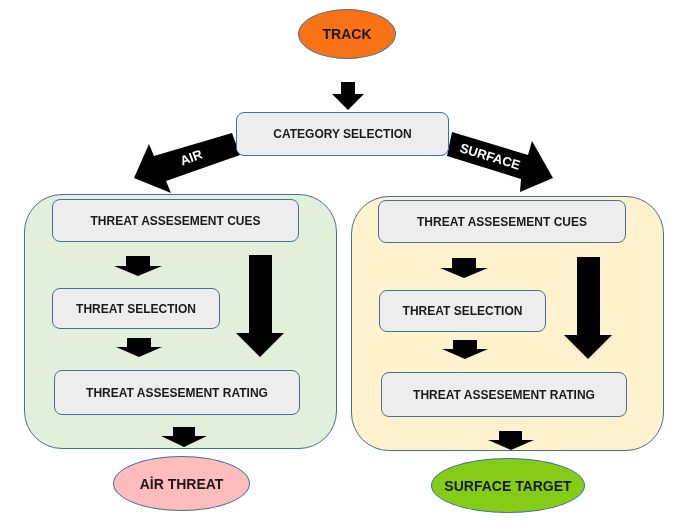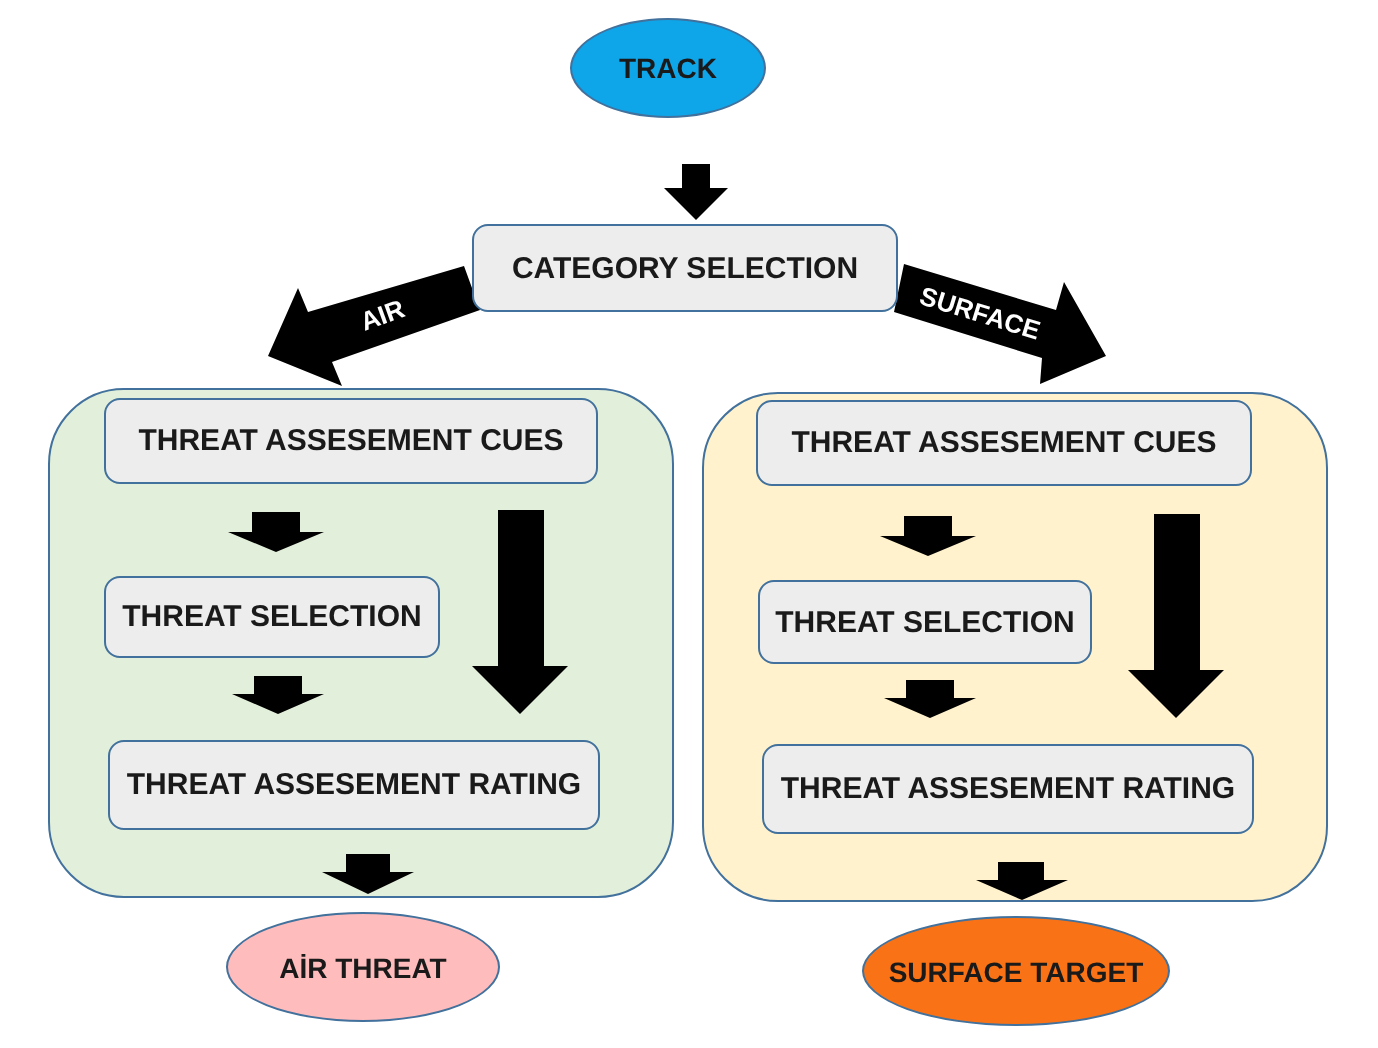--- a/index.html
+++ b/index.html
@@ -2,21 +2,21 @@
 <html><head>
 <meta charset="utf-8">
 <style>
   html, body { margin:0; padding:0; background:#ffffff; }
   body { width:689px; height:524px; position:relative; overflow:hidden;
          font-family:"Liberation Sans", sans-serif; }
   .abs { position:absolute; box-sizing:border-box; }
   .ellipse { border:1px solid #41719c; border-radius:50%; display:flex; align-items:center; justify-content:center;
              font-weight:bold; font-size:14px; color:#1a1a1a; }
   .box { border:1px solid #41719c; border-radius:8px; background:#ededed; display:flex; align-items:center; justify-content:center;
-         font-weight:bold; font-size:15px; color:#1a1a1a; }
+         font-weight:bold; font-size:12px; color:#1a1a1a; }
   .group { border:1px solid #41719c; border-radius:38px; }
   svg.arrows { position:absolute; left:0; top:0; }
   .diag-label { position:absolute; font-weight:bold; font-size:13px; color:#ffffff; white-space:nowrap; }
 </style>
 </head>
 <body>
 
 <div class="abs group" style="left:24px;top:194px;width:313px;height:255px;background:#e2efda;"></div>
 <div class="abs group" style="left:351px;top:196px;width:313px;height:255px;background:#fff2cc;"></div>
 
@@ -35,26 +35,26 @@
 
   <polygon points="452,258 476,258 476,268 488,268 464,278 440,268 452,268" fill="#000"></polygon>
   <polygon points="453,340 477,340 477,349 488,349 465,359 442,349 453,349" fill="#000"></polygon>
   <polygon points="577,257 600,257 600,335 612,335 588,359 564,335 577,335" fill="#000"></polygon>
   <polygon points="499,431 522,431 522,440 534,440 511,450 488,440 499,440" fill="#000"></polygon>
 </svg>
 
 <div class="diag-label" style="left:180px;top:150px;transform:rotate(-20deg);">AIR</div>
 <div class="diag-label" style="left:459px;top:149px;transform:rotate(17deg);">SURFACE</div>
 
-<div class="abs ellipse" style="left:285px;top:9px;width:98px;height:50px;background:#0ea5e9;">TRACK</div>
+<div class="abs ellipse" style="left:298px;top:9px;width:98px;height:50px;background:#f97316;">TRACK</div>
 
 <div class="abs box" style="left:236px;top:112px;width:213px;height:44px;">CATEGORY SELECTION</div>
 
 <div class="abs box" style="left:52px;top:199px;width:247px;height:43px;">THREAT ASSESEMENT CUES</div>
 <div class="abs box" style="left:52px;top:288px;width:168px;height:41px;">THREAT SELECTION</div>
 <div class="abs box" style="left:54px;top:370px;width:246px;height:45px;">THREAT ASSESEMENT RATING</div>
 
 <div class="abs box" style="left:378px;top:200px;width:248px;height:43px;">THREAT ASSESEMENT CUES</div>
 <div class="abs box" style="left:379px;top:290px;width:167px;height:42px;">THREAT SELECTION</div>
 <div class="abs box" style="left:381px;top:372px;width:246px;height:45px;">THREAT ASSESEMENT RATING</div>
 
 <div class="abs ellipse" style="left:113px;top:456px;width:137px;height:55px;background:#ffbcbc;">AİR THREAT</div>
-<div class="abs ellipse" style="left:431px;top:458px;width:154px;height:55px;background:#f97316;">SURFACE TARGET</div>
+<div class="abs ellipse" style="left:431px;top:458px;width:154px;height:55px;background:#84cc16;">SURFACE TARGET</div>
 
 </body></html>

